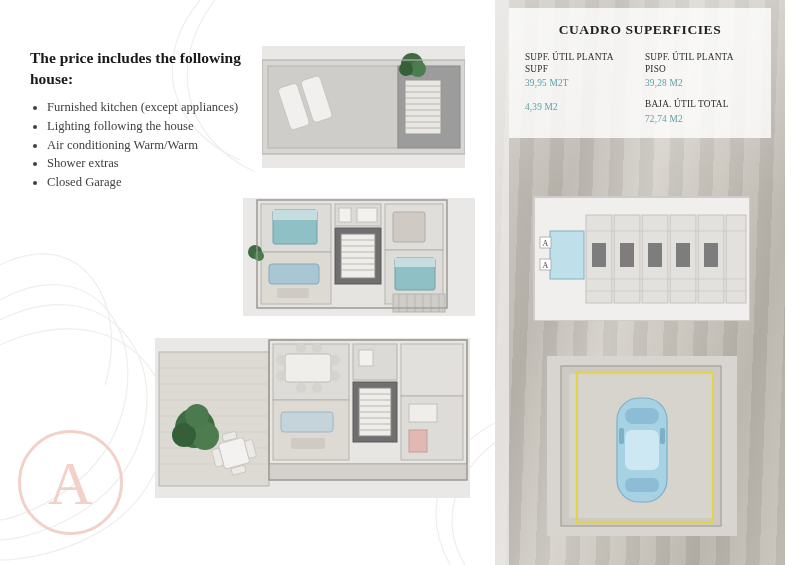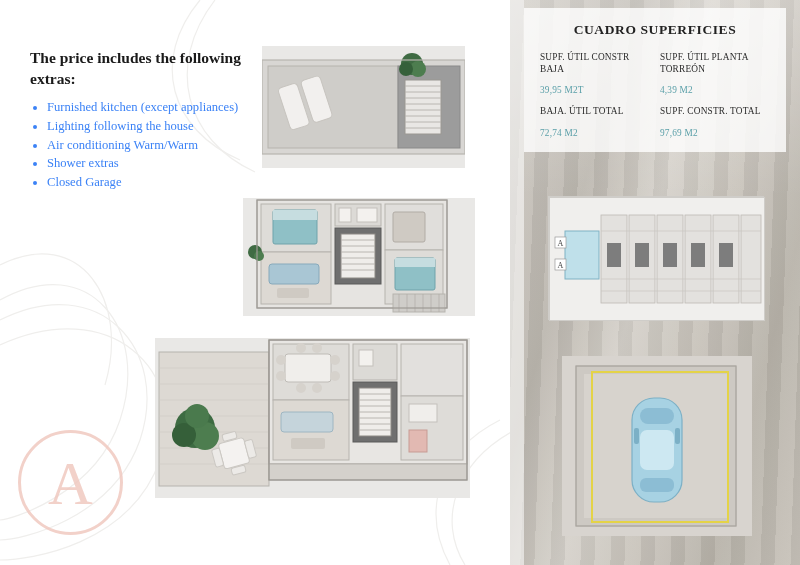--- a/index.html
+++ b/index.html
@@ -55,21 +55,21 @@
     font-family: "Liberation Serif", serif;
   }
   .text-block ul {
     margin: 0;
     padding-left: 17px;
     list-style: disc;
   }
   .text-block li {
     font-size: 12.6px;
     line-height: 1.42;
-    color: #3b82f6;
+    color: #404040;
     margin-bottom: 1px;
   }
 
   
   .plans { position: absolute; left: 0; top: 0; width: 520px; height: 565px; }
 
   .plan {
     position: absolute;
     background: #e9e8e6;
   }
@@ -77,21 +77,21 @@
   
   #plan-roof { left: 262px; top: 46px; width: 203px; height: 122px; }
   
   #plan-first { left: 243px; top: 198px; width: 232px; height: 118px; }
   
   #plan-ground { left: 155px; top: 338px; width: 315px; height: 160px; }
 
   
   .right-panel {
     position: absolute;
-    left: 510px; top: 0;
+    left: 495px; top: 0;
     width: 290px; height: 565px;
     background: #d9d6d1;
     overflow: hidden;
   }
   .rp-photo-bg {
     position: absolute; left: 0; top: 0; width: 290px; height: 565px;
     background:
       linear-gradient(105deg, #cfcbc4 0%, #bdb8b0 28%, #d6d2cb 46%, #cac5bd 62%, #b9b4ab 80%, #c9c4bb 100%);
   }
   .rp-photo-bg::after {
@@ -131,21 +131,21 @@
   .s-item .s-label {
     font-size: 9.3px;
     color: #2b2b2b;
     line-height: 1.25;
     letter-spacing: .2px;
   }
   .s-item .s-value {
     font-size: 9.3px;
     color: #5a9fa8;
     letter-spacing: .2px;
-    margin-top: 10px;
+    margin-top: 3px;
   }
 
   
   .site-plan {
     position: absolute;
     left: 38px; top: 196px;
     width: 216px; height: 124px;
     background: #efeeec;
     border: 1px solid #cfcdc9;
   }
@@ -172,21 +172,21 @@
       <path d="M215 0 C 165 65, 185 140, 255 172"></path>
       <path d="M500 420 C 440 450, 420 510, 450 565"></path>
       <path d="M515 430 C 455 462, 437 520, 465 565"></path>
     </g>
   </svg>
 </div>
 
 <div class="big-a">A</div>
 
 <div class="text-block">
-  <h1>The price includes the following extras:</h1>
+  <h1>The price includes the following house:</h1>
   <ul>
     <li>Furnished kitchen (except appliances)</li>
     <li>Lighting following the house</li>
     <li>Air conditioning Warm/Warm</li>
     <li>Shower extras</li>
     <li>Closed Garage</li>
   </ul>
 </div>
 
 <div class="plans">
@@ -350,34 +350,33 @@
 </div>
 
 <div class="right-panel">
   <div class="rp-photo-bg"></div>
   <div class="rp-white-col"></div>
 
   <div class="surface-box">
     <div class="surface-title">CUADRO SUPERFICIES</div>
     <div class="surface-grid">
       <div class="s-item">
-        <div class="s-label">SUPF. ÚTIL CONSTR BAJA</div>
+        <div class="s-label">SUPF. ÚTIL PLANTA SUPF</div>
         <div class="s-value">39,95 M2T</div>
       </div>
       <div class="s-item">
-        <div class="s-label">SUPF. ÚTIL PLANTA TORREÓN</div>
+        <div class="s-label">SUPF. ÚTIL PLANTA PISO</div>
+        <div class="s-value">39,28 M2</div>
+      </div>
+      <div class="s-item">
         <div class="s-value">4,39 M2</div>
       </div>
       <div class="s-item">
         <div class="s-label">BAJA. ÚTIL TOTAL</div>
         <div class="s-value">72,74 M2</div>
-      </div>
-      <div class="s-item">
-        <div class="s-label">SUPF. CONSTR. TOTAL</div>
-        <div class="s-value">97,69 M2</div>
       </div>
     </div>
   </div>
 
   <div class="site-plan">
     <svg width="216" height="124" viewBox="0 0 216 124" xmlns="http://www.w3.org/2000/svg">
       <rect x="0" y="0" width="216" height="124" fill="#f0efed"></rect>
 
       <rect x="16" y="34" width="34" height="48" fill="#bfe0ea" stroke="#7fb2c4"></rect>
 

